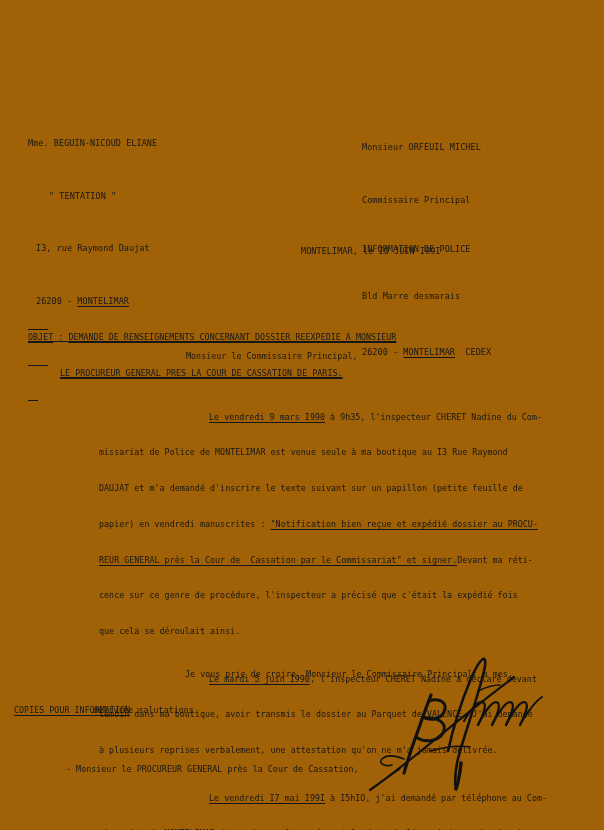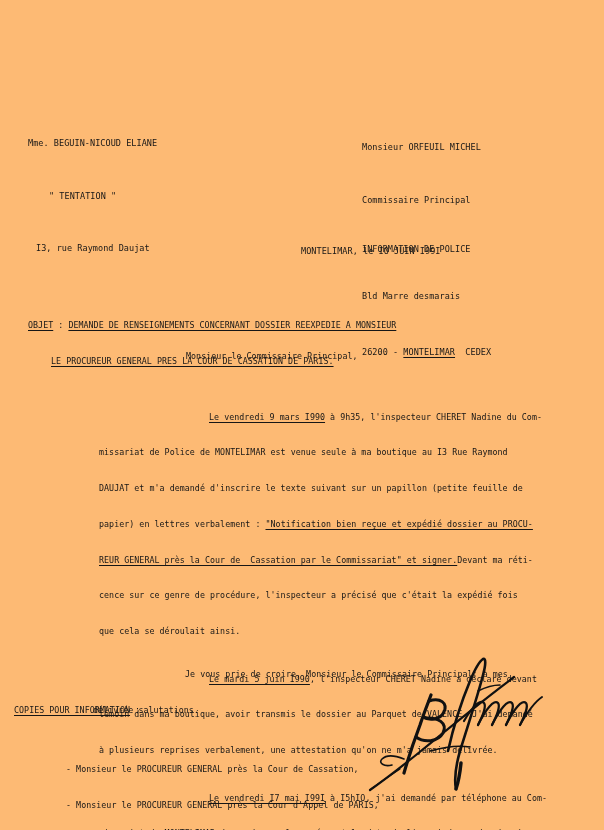--- a/index.html
+++ b/index.html
@@ -4,21 +4,21 @@
 <style>
   html, body {
     margin: 0;
     padding: 0;
     background: #ffffff;
   }
   #page {
     position: relative;
     width: 604px;
     height: 830px;
-    background: #fdba74;
+    background: #a16207;
     overflow: hidden;
     font-family: "DejaVu Sans Mono", "Liberation Mono", monospace;
     color: #1a1a1a;
   }
   .abs { position: absolute; white-space: pre; }
 
   
   .tw {
     font-family: "DejaVu Sans Mono", "Liberation Mono", monospace;
     font-size: 8.3px;
@@ -28,22 +28,22 @@
   }
   .tw-addr { font-size: 8.5px; line-height: 17.5px; }
   .tw-head { font-size: 8.5px; }
 
   .u { text-decoration: underline; text-underline-offset: 1.5px; }
 
   .addr-left { left: 28px; top: 100px; }
   .addr-right { left: 362px; top: 104px; }
   .datum { left: 301px; top: 246px; }
 
-  .objet-wrap { left: 28px; top: 296px; }
-  .objet-line2 { margin-left: 23px; }
+  .objet-wrap { left: 28px; top: 308px; text-decoration: underline; }
+  .objet-line2 { margin-left: 32px; }
 
   .salut { left: 186px; top: 351px; }
 
   .body-block { left: 75px; top: 376px; width: 505px; }
   .body-block div { min-height: 11.9px; margin-left: 24px; }
   .ind { display: inline-block; }
 
   .closing { left: 75px; top: 645px; }
 
   .copies { left: 14px; top: 681px; }
@@ -61,20 +61,21 @@
 </style>
 </head>
 <body>
 
 <div id="page">
 
   <div class="abs tw tw-addr addr-left">
     <div>Mme. BEGUIN-NICOUD ELIANE</div>
     <div style="padding-left:21px;">" TENTATION "</div>
     <div style="padding-left:8px;">I3, rue Raymond Daujat</div>
+    <div style="padding-left:8px;"><span>26200 - </span><span class="u">MONTELIMAR</span></div>
   </div>
 
   <div class="abs tw tw-addr addr-right">
     <div>Monsieur ORFEUIL MICHEL</div>
     <div>Commissaire Principal</div>
     <div style="line-height:11.9px;">INFORMATION DE POLICE</div>
     <div style="line-height:11.9px;">Bld Marre desmarais</div>
     <div style="line-height:28px;"><span>26200 - </span><span class="u">MONTELIMAR</span><span>  CEDEX</span></div>
   </div>
 
@@ -85,21 +86,21 @@
     <div class="objet-line2"><span class="u">LE PROCUREUR GENERAL PRES LA COUR DE CASSATION DE PARIS.</span></div>
   </div>
 
   <div class="abs tw salut">Monsieur le Commissaire Principal,</div>
 
   <div class="abs tw body-block">
 
     <div><span class="ind" style="width:110px;"></span><span class="u">Le vendredi 9 mars I990</span><span> à 9h35, l'inspecteur CHERET Nadine du Com-</span></div>
     <div>missariat de Police de MONTELIMAR est venue seule à ma boutique au I3 Rue Raymond</div>
     <div>DAUJAT et m'a demandé d'inscrire le texte suivant sur un papillon (petite feuille de</div>
-    <div><span>papier) en lettres verbalement : </span><span class="u">"Notification bien reçue et expédié dossier au PROCU-</span></div>
+    <div><span>papier) en vendredi manuscrites : </span><span class="u">"Notification bien reçue et expédié dossier au PROCU-</span></div>
     <div><span class="u">REUR GENERAL près la Cour de  Cassation par le Commissariat" et signer.</span><span>Devant ma réti-</span></div>
     <div>cence sur ce genre de procédure, l'inspecteur a précisé que c'était la expédié fois</div>
     <div>que cela se déroulait ainsi.</div>
 
     <div><span class="ind" style="width:110px;"></span><span class="u">Le mardi 5 juin I990</span><span>, l'inspecteur CHERET Nadine a déclaré devant</span></div>
     <div>témoin dans ma boutique, avoir transmis le dossier au Parquet de VALENCE. J'ai demandé</div>
     <div>à plusieurs reprises verbalement, une attestation qu'on ne m'a jamais délivrée.</div>
 
     <div><span class="ind" style="width:110px;"></span><span class="u">Le vendredi I7 mai I99I</span><span> à I5hIO, j'ai demandé par téléphone au Com-</span></div>
     <div>missariat de MONTELIMAR de me donner le numéro et la date de l'envoi de ce dossier à</div>
@@ -119,21 +120,20 @@
 
   <div class="abs tw closing">
     <div><span class="ind" style="width:110px;"></span><span>Je vous prie de croire, Monsieur le Commissaire Principal; à mes</span></div>
     <div><span class="ind" style="width:18px;"></span><span>délivrée salutations.</span></div>
   </div>
 
   <div class="abs tw copies">
     <div><span class="u">COPIES POUR INFORMATION</span><span> :</span></div>
     <div class="list">
       <div>- Monsieur le PROCUREUR GENERAL près la Cour de Cassation,</div>
-      <div>- Monsieur le PROCUREUR GENERAL près la Cour d'Appel de PARIS,</div>
       
       
     </div>
   </div>
 
   <svg class="sig" viewBox="0 0 240 175" aria-hidden="true">
     <g fill="none" stroke="#111111" stroke-linecap="round" stroke-linejoin="round">
 
       <path d="M184 22 C 160 40, 120 72, 86 100 C 66 116, 50 128, 40 135" stroke-width="2.2"></path>
       <path d="M40 135 C 46 130, 58 122, 70 114" stroke-width="1.3"></path>

